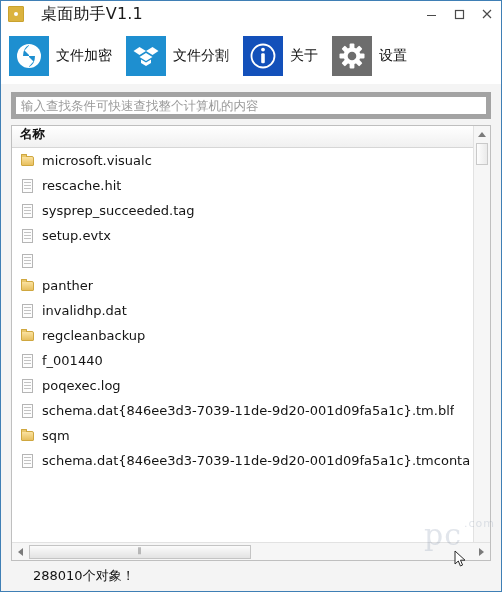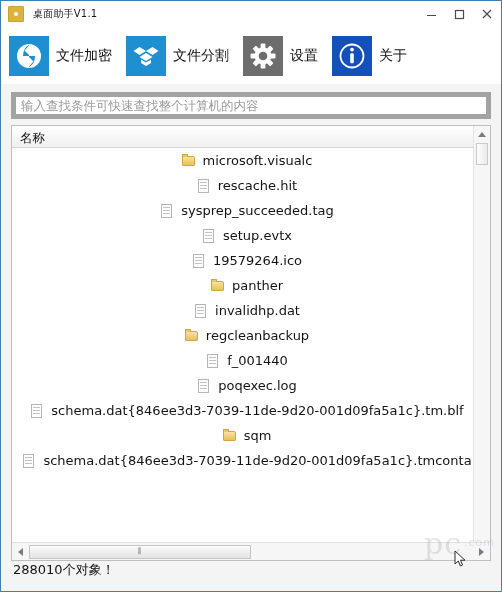--- a/index.html
+++ b/index.html
@@ -49,22 +49,22 @@
   }
   .app-icon::after {
     content: "";
     position: absolute;
     left: 5px; top: 5px;
     width: 4px; height: 4px;
     border-radius: 50%;
     background: #ffffff;
   }
   .title-text {
-    margin-left: 9px;
-    font-size: 10px;
+    margin-left: 17px;
+    font-size: 16px;
     color: #1a1a1a;
     letter-spacing: 0.2px;
     white-space: nowrap;
   }
   .win-controls {
     position: absolute;
     right: 0; top: 0;
     height: 26px;
     display: flex;
     align-items: center;
@@ -156,42 +156,42 @@
     min-width: 0;
     display: flex;
     flex-direction: column;
   }
   .col-header {
     height: 22px;
     min-height: 22px;
     background: linear-gradient(#ffffff, #f0f0f0);
     border-bottom: 1px solid #d6d6d6;
     display: flex;
-    align-items: flex-end;
-    box-sizing: border-box;
+    align-items: flex-start;
+    box-sizing: border-box;
+    font-weight: bold;
   }
   .col-header .col-name {
     font-size: 12.5px;
     color: #111;
     padding-left: 8px;
     white-space: nowrap;
   }
   .rows {
     flex: 1 1 auto;
     overflow: hidden;
     background: #ffffff;
   }
   .row {
     height: 25px;
     display: flex;
     align-items: center;
     padding-left: 8px;
     white-space: nowrap;
     cursor: default;
-    justify-content: center;
   }
   .row-name {
     font-size: 13px;
     color: #141414;
     margin-left: 6px;
     white-space: nowrap;
     overflow: hidden;
   }
   .ico {
     width: 16px;
@@ -321,23 +321,25 @@
     color: #8e8e8e;
     letter-spacing: 1px;
     line-height: 1;
   }
 
   
   .statusbar {
     height: 30px;
     min-height: 30px;
     display: flex;
+    align-items: center;
     padding-left: 12px;
     background: #f4f4f4;
     position: relative;
+    margin-left: 20px;
   }
   .status-text {
     font-size: 13px;
     color: #111111;
     white-space: nowrap;
   }
 
   
   .watermark {
     position: absolute;
@@ -345,21 +347,20 @@
     bottom: 30px;
     width: 160px;
     height: 44px;
     opacity: 0.22;
     pointer-events: none;
     color: #7b8ca6;
     font-size: 30px;
     font-family: "DejaVu Serif", "Liberation Serif", serif;
     letter-spacing: 1px;
     display: flex;
-    align-items: flex-end;
     justify-content: flex-end;
   }
   .watermark .dotcom {
     font-size: 11px;
     margin-left: 2px;
     margin-bottom: 12px;
     font-family: "DejaVu Sans", sans-serif;
   }
 
   
@@ -415,20 +416,31 @@
     <div class="tool-item">
       <div class="tool-icon blue">
         <svg width="30" height="30" viewBox="0 0 30 30">
           <path d="M8.5 6 L15 10 L8.5 14 L2.5 10 Z" fill="#ffffff"></path>
           <path d="M21.5 6 L27.5 10 L21.5 14 L15 10 Z" fill="#ffffff"></path>
           <path d="M8.5 16 L15 12 L21.5 16 L15 20 Z" fill="#ffffff"></path>
           <path d="M15 21.5 L20 18.5 L20 22 L15 25 L10 22 L10 18.5 Z" fill="#ffffff"></path>
         </svg>
       </div>
       <div class="tool-label">文件分割</div>
+    </div>
+
+    <div class="tool-item">
+      <div class="tool-icon navy">
+        <svg width="30" height="30" viewBox="0 0 30 30">
+          <circle cx="15" cy="15" r="11.5" fill="none" stroke="#ffffff" stroke-width="1.8"></circle>
+          <circle cx="15" cy="8.6" r="1.9" fill="#ffffff"></circle>
+          <rect x="13.2" y="12.2" width="3.6" height="10" rx="1.2" fill="#ffffff"></rect>
+        </svg>
+      </div>
+      <div class="tool-label">关于</div>
     </div>
 
     <div class="tool-item">
       <div class="tool-icon gray">
         <svg width="30" height="30" viewBox="0 0 30 30">
           <g fill="#ffffff">
             <rect x="12.6" y="2.5" width="4.8" height="6" rx="1"></rect>
             <rect x="12.6" y="21.5" width="4.8" height="6" rx="1"></rect>
             <rect x="2.5" y="12.6" width="6" height="4.8" rx="1"></rect>
             <rect x="21.5" y="12.6" width="6" height="4.8" rx="1"></rect>
@@ -437,31 +449,20 @@
             <rect x="2.5" y="12.6" width="6" height="4.8" rx="1" transform="rotate(45 15 15)"></rect>
             <rect x="21.5" y="12.6" width="6" height="4.8" rx="1" transform="rotate(45 15 15)"></rect>
             <circle cx="15" cy="15" r="8.4"></circle>
           </g>
           <circle cx="15" cy="15" r="4.3" fill="#6d6d6d"></circle>
         </svg>
       </div>
       <div class="tool-label">设置</div>
     </div>
 
-    <div class="tool-item">
-      <div class="tool-icon navy">
-        <svg width="30" height="30" viewBox="0 0 30 30">
-          <circle cx="15" cy="15" r="11.5" fill="none" stroke="#ffffff" stroke-width="1.8"></circle>
-          <circle cx="15" cy="8.6" r="1.9" fill="#ffffff"></circle>
-          <rect x="13.2" y="12.2" width="3.6" height="10" rx="1.2" fill="#ffffff"></rect>
-        </svg>
-      </div>
-      <div class="tool-label">关于</div>
-    </div>
-
   </div>
 
   <div class="search-wrap">
     <input class="search-input" type="text" placeholder="输入查找条件可快速查找整个计算机的内容" style="">
   </div>
 
   <div class="list-panel">
 
     <div class="list-body-row">
       <div class="list-main">
@@ -482,21 +483,20 @@
             <div class="row">
               <span class="ico file"></span>
               <span class="row-name">sysprep_succeeded.tag</span>
             </div>
             <div class="row">
               <span class="ico file"></span>
               <span class="row-name">setup.evtx</span>
             </div>
             <div class="row">
               <span class="ico file"></span>
-              <span class="row-name">19579264.ico</span>
             </div>
             <div class="row">
               <span class="ico folder"></span>
               <span class="row-name">panther</span>
             </div>
             <div class="row">
               <span class="ico file"></span>
               <span class="row-name">invalidhp.dat</span>
             </div>
             <div class="row">

